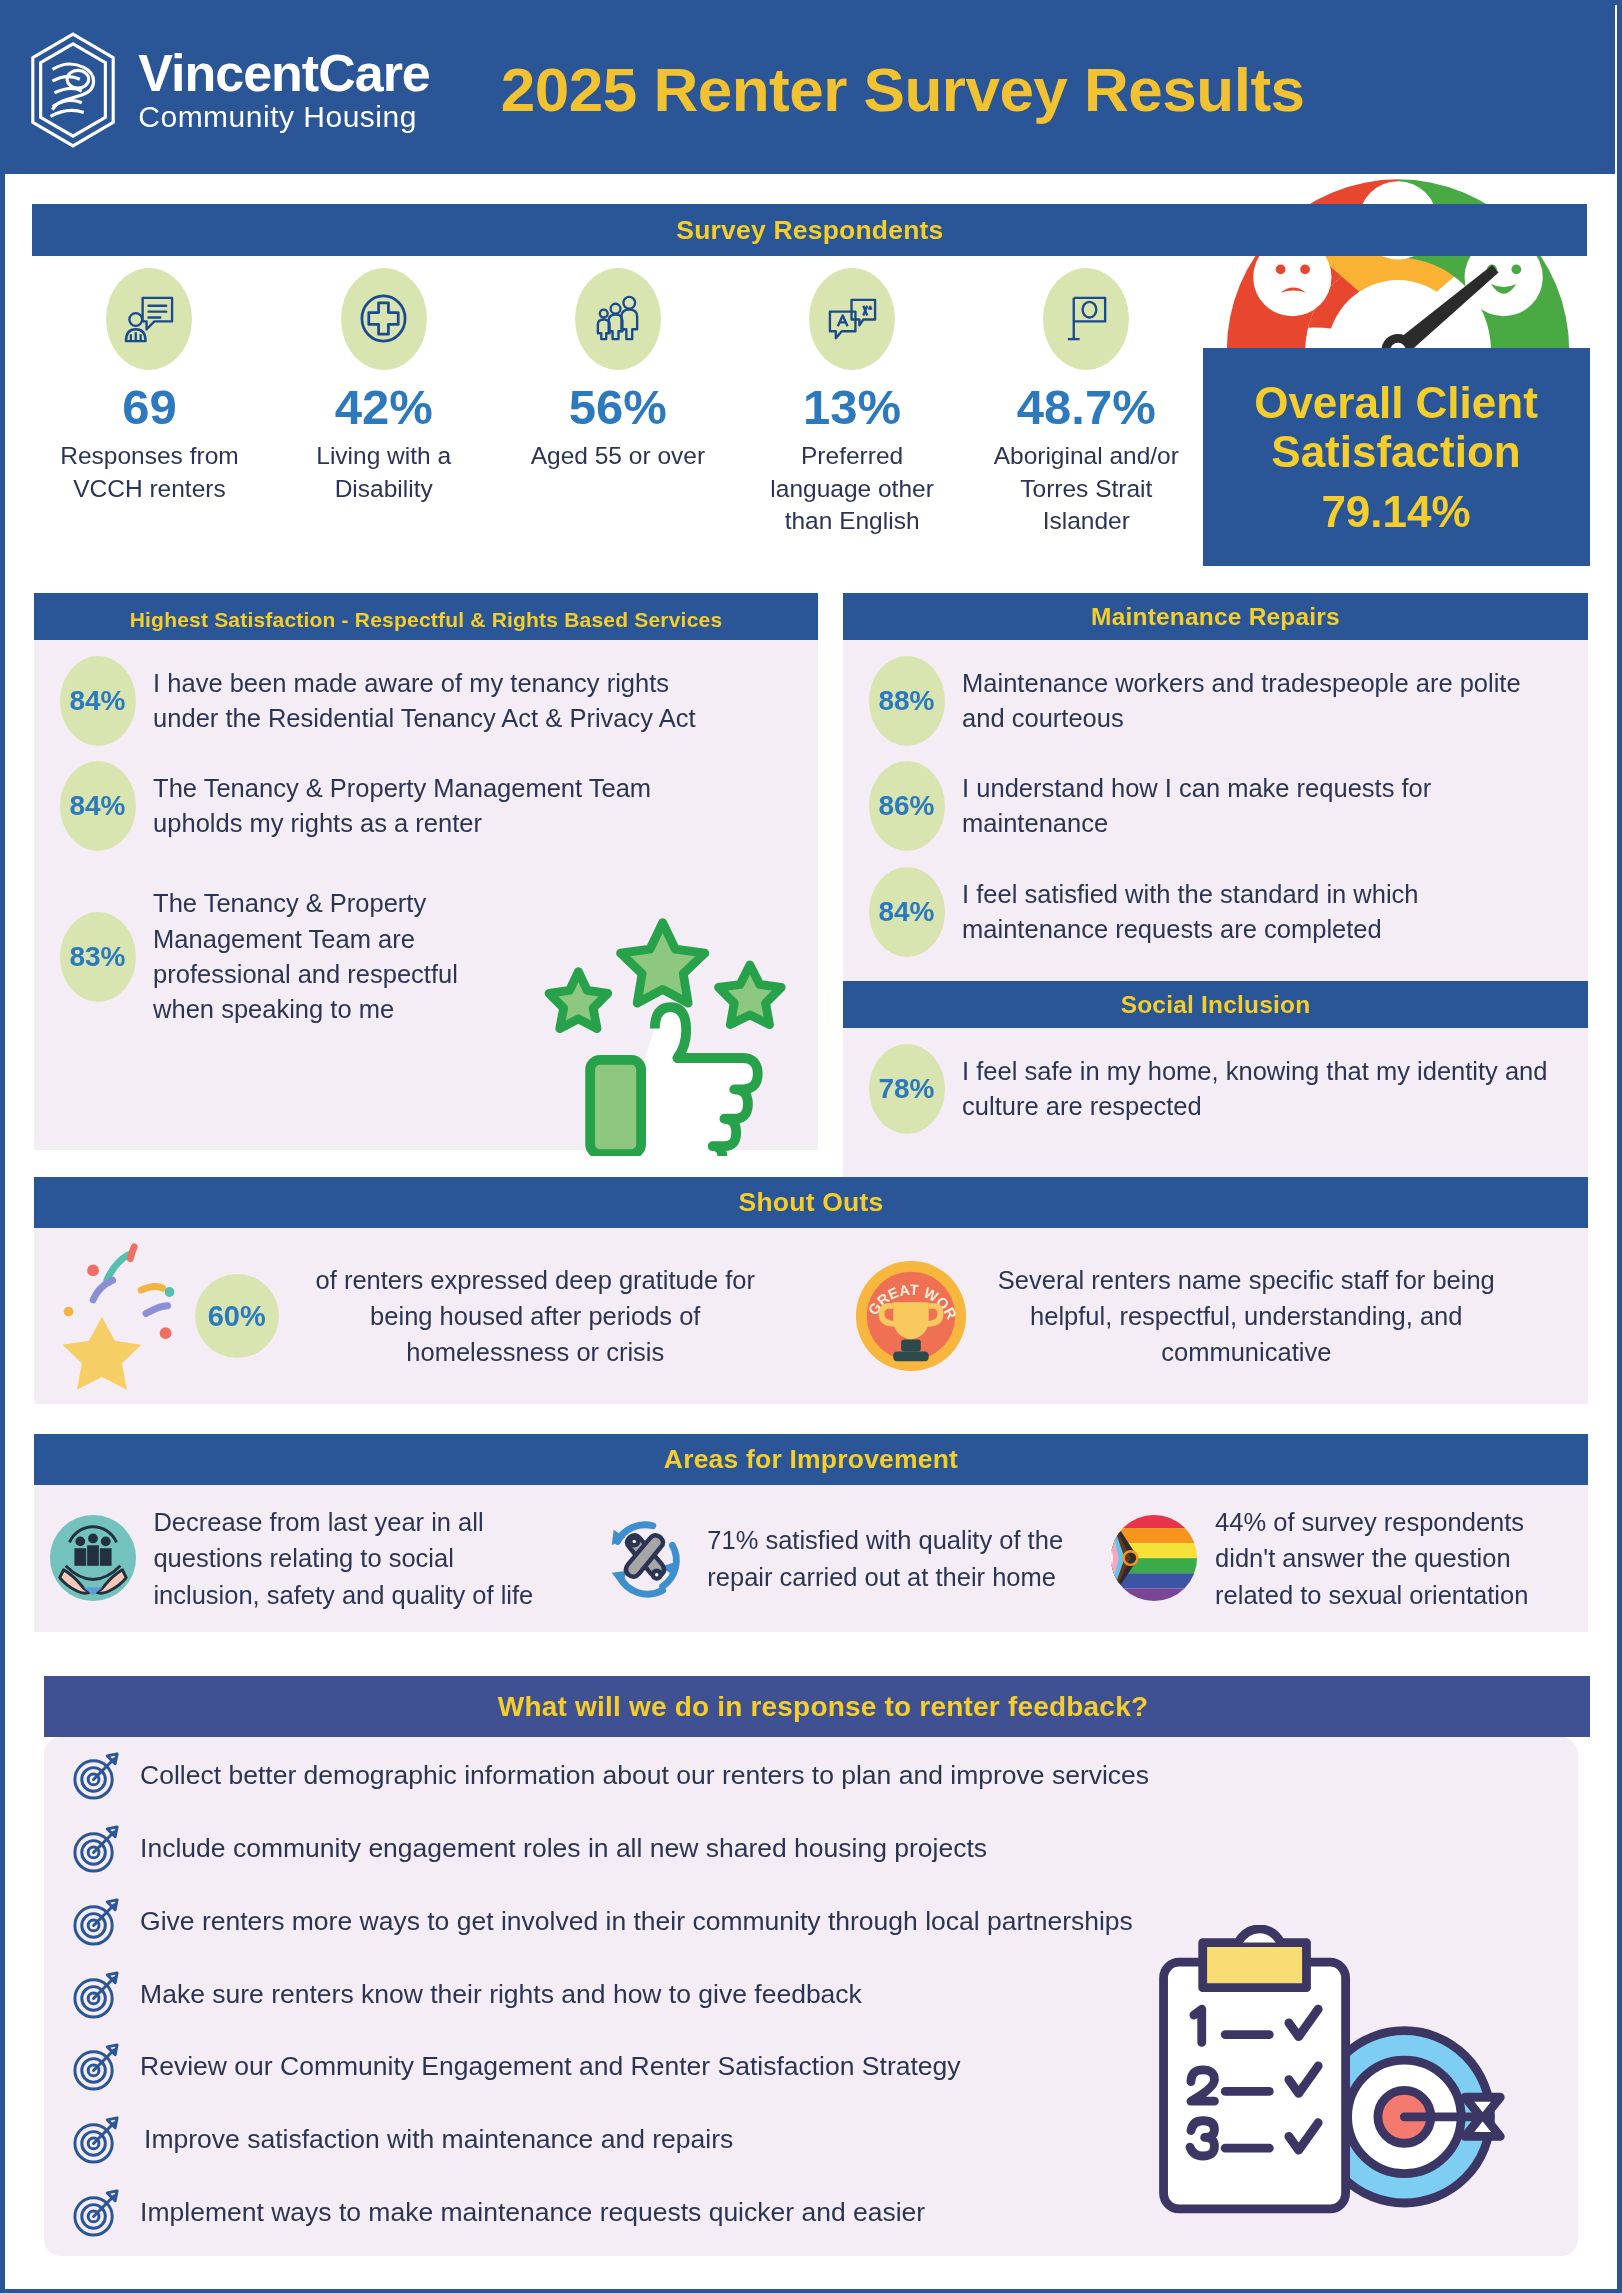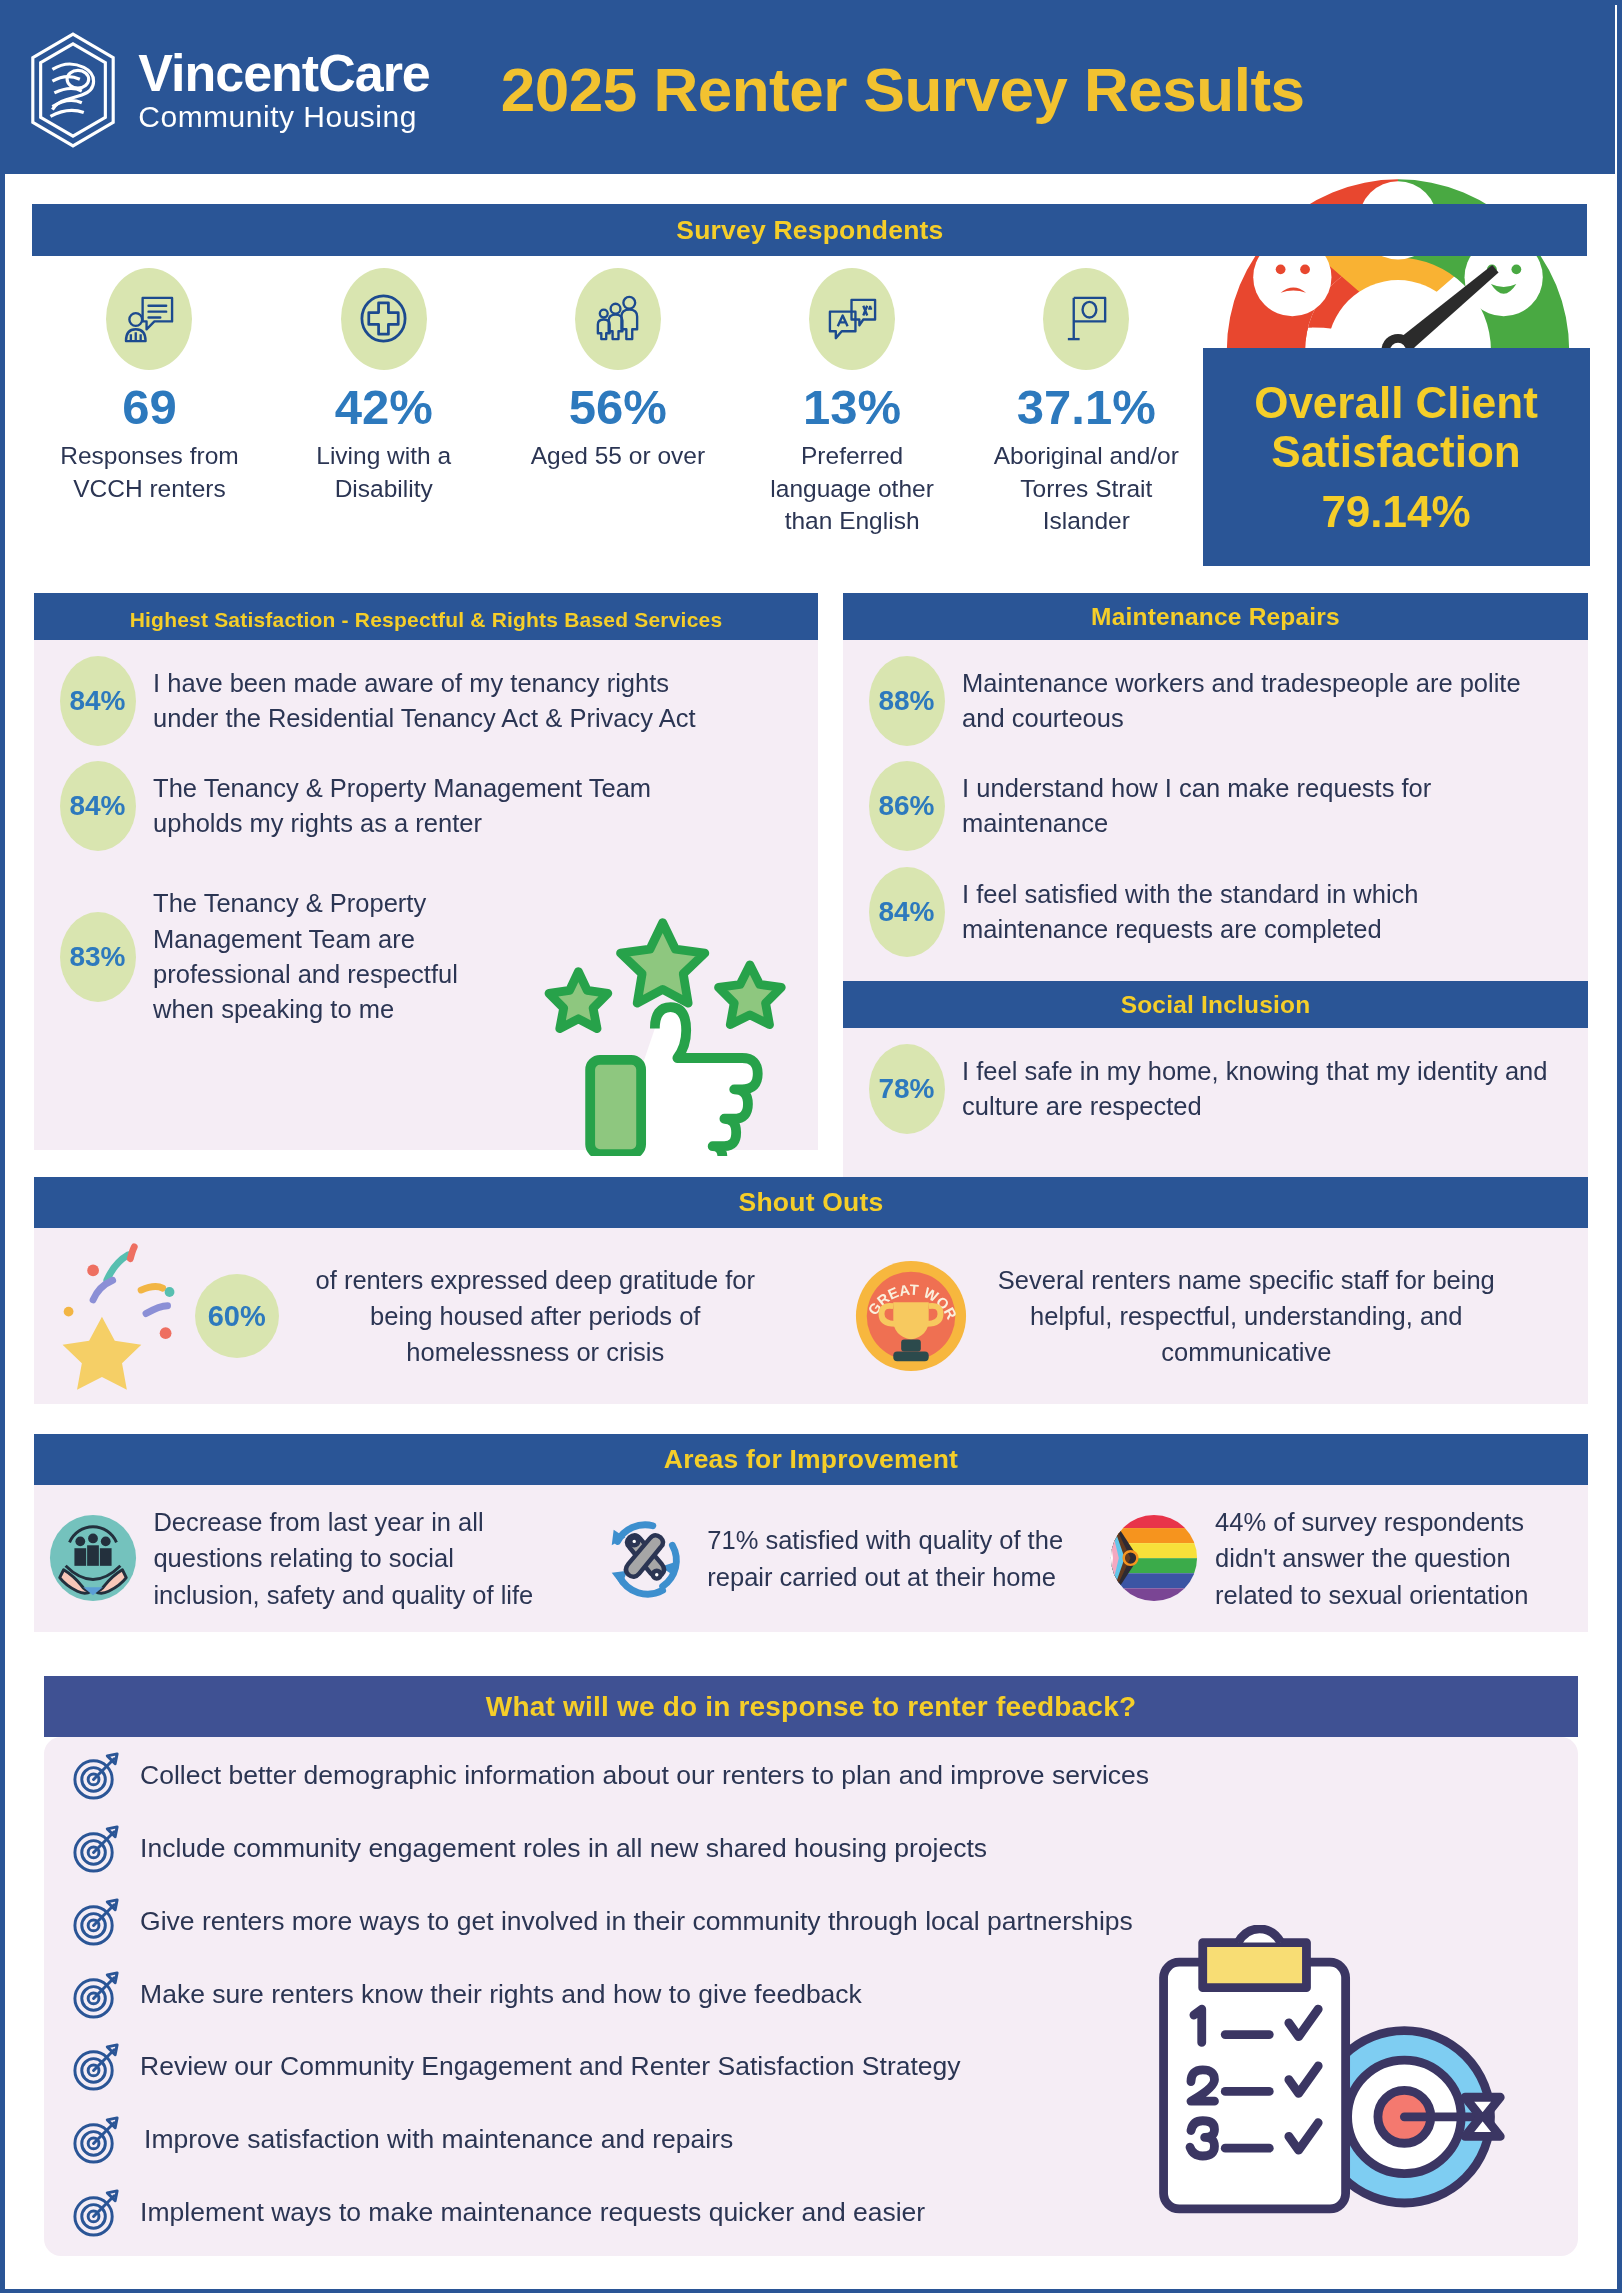--- a/index.html
+++ b/index.html
@@ -97,21 +97,21 @@
     width:84px;height:84px;border-radius:50%;background:#d9e5b0;
     display:flex;align-items:center;justify-content:center;
     color:#2d79bd;font-size:29px;font-weight:bold;flex:0 0 auto;
   }
   
   .afi-bar{position:absolute;left:29px;top:1429px;width:1554px;height:51px;}
   .afi-body{position:absolute;left:29px;top:1480px;width:1554px;height:147px;display:flex;align-items:center;}
   .afi-item{display:flex;align-items:center;padding-left:13.7px;}
   .afi-text{color:#2b3553;font-size:25.5px;line-height:1.42;margin-left:15.7px;}
   
-  .rl-bar{position:absolute;left:39px;top:1671px;width:1534px;height:61px;font-size:28px;}
+  .rl-bar{position:absolute;left:39px;top:1671px;width:1534px;height:61px;font-size:28px;padding-left:12px;}
   .rl-body{position:absolute;left:39px;top:1732px;width:1534px;height:519px;border-radius:17px;}
   .rl-row{display:flex;align-items:center;height:69px;padding-left:25.5px;margin-top:3.9px;}
   .rl-text{color:#2b3553;font-size:26.5px;margin-left:17.6px;}
   .clipboard{position:absolute;right:54px;bottom:7.8px;width:392px;height:323px;}
   .icon-svg{display:block;}
 </style>
 </head>
 <body>
 
 <div class="page">
@@ -250,21 +250,21 @@
       <div class="stat-badge">
         <svg class="icon-svg" width="53" height="53" viewBox="0 0 54 54">
           <g fill="none" stroke="#1c4a8f" stroke-width="2.4" stroke-linejoin="round">
             <path d="M14 6 V48"></path>
             <path d="M14 6 H46 V30 H14"></path>
             <ellipse cx="30" cy="18" rx="7" ry="8"></ellipse>
             <path d="M8 48 H20"></path>
           </g>
         </svg>
       </div>
-      <div class="stat-num">37.1%</div>
+      <div class="stat-num">48.7%</div>
       <div class="stat-label">Aboriginal and/or Torres Strait Islander</div>
     </div>
 
   </div>
 
   <div class="bar hs-bar">Highest Satisfaction - Respectful &amp; Rights Based Services</div>
   <div class="panel hs-body">
     <div class="qrow">
       <div class="pct">84%</div>
       <div class="qtext" style="max-width:588px">I have been made aware of my tenancy rights under the Residential Tenancy Act &amp; Privacy Act</div>

